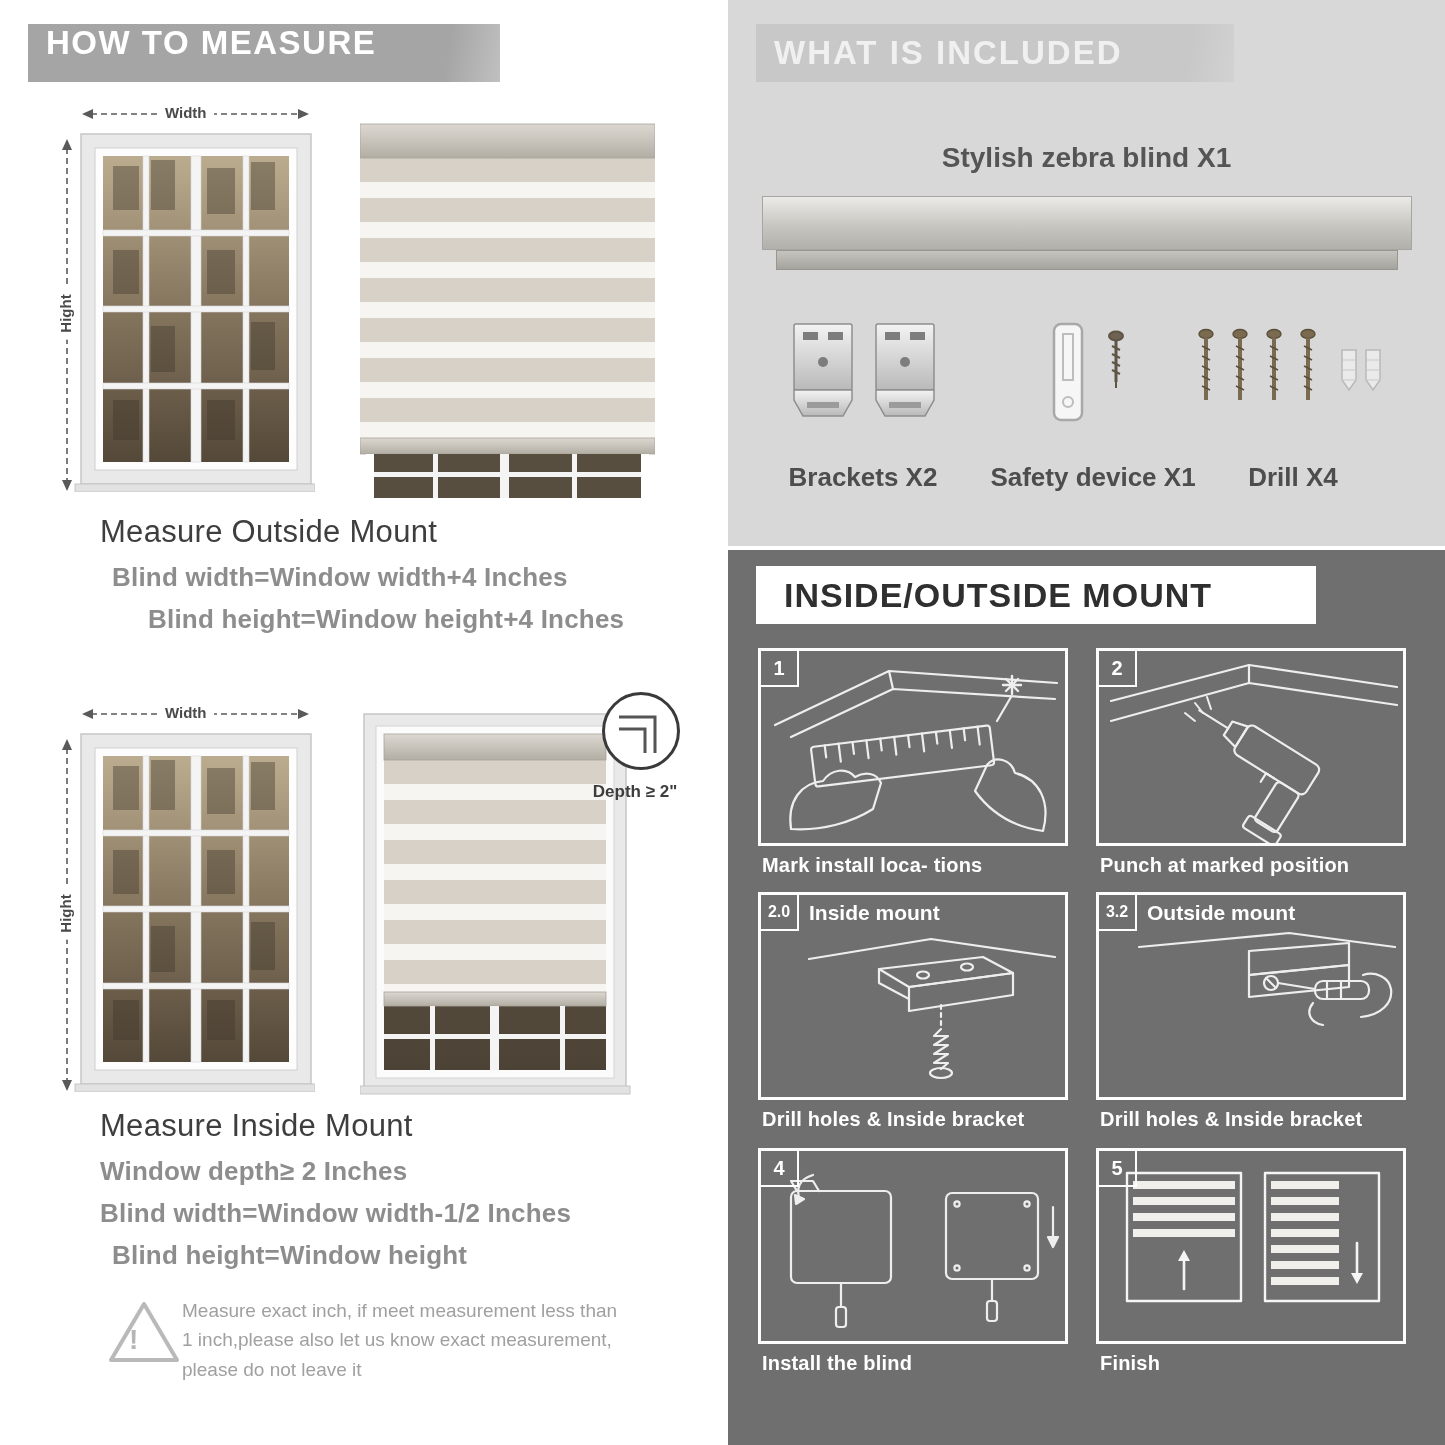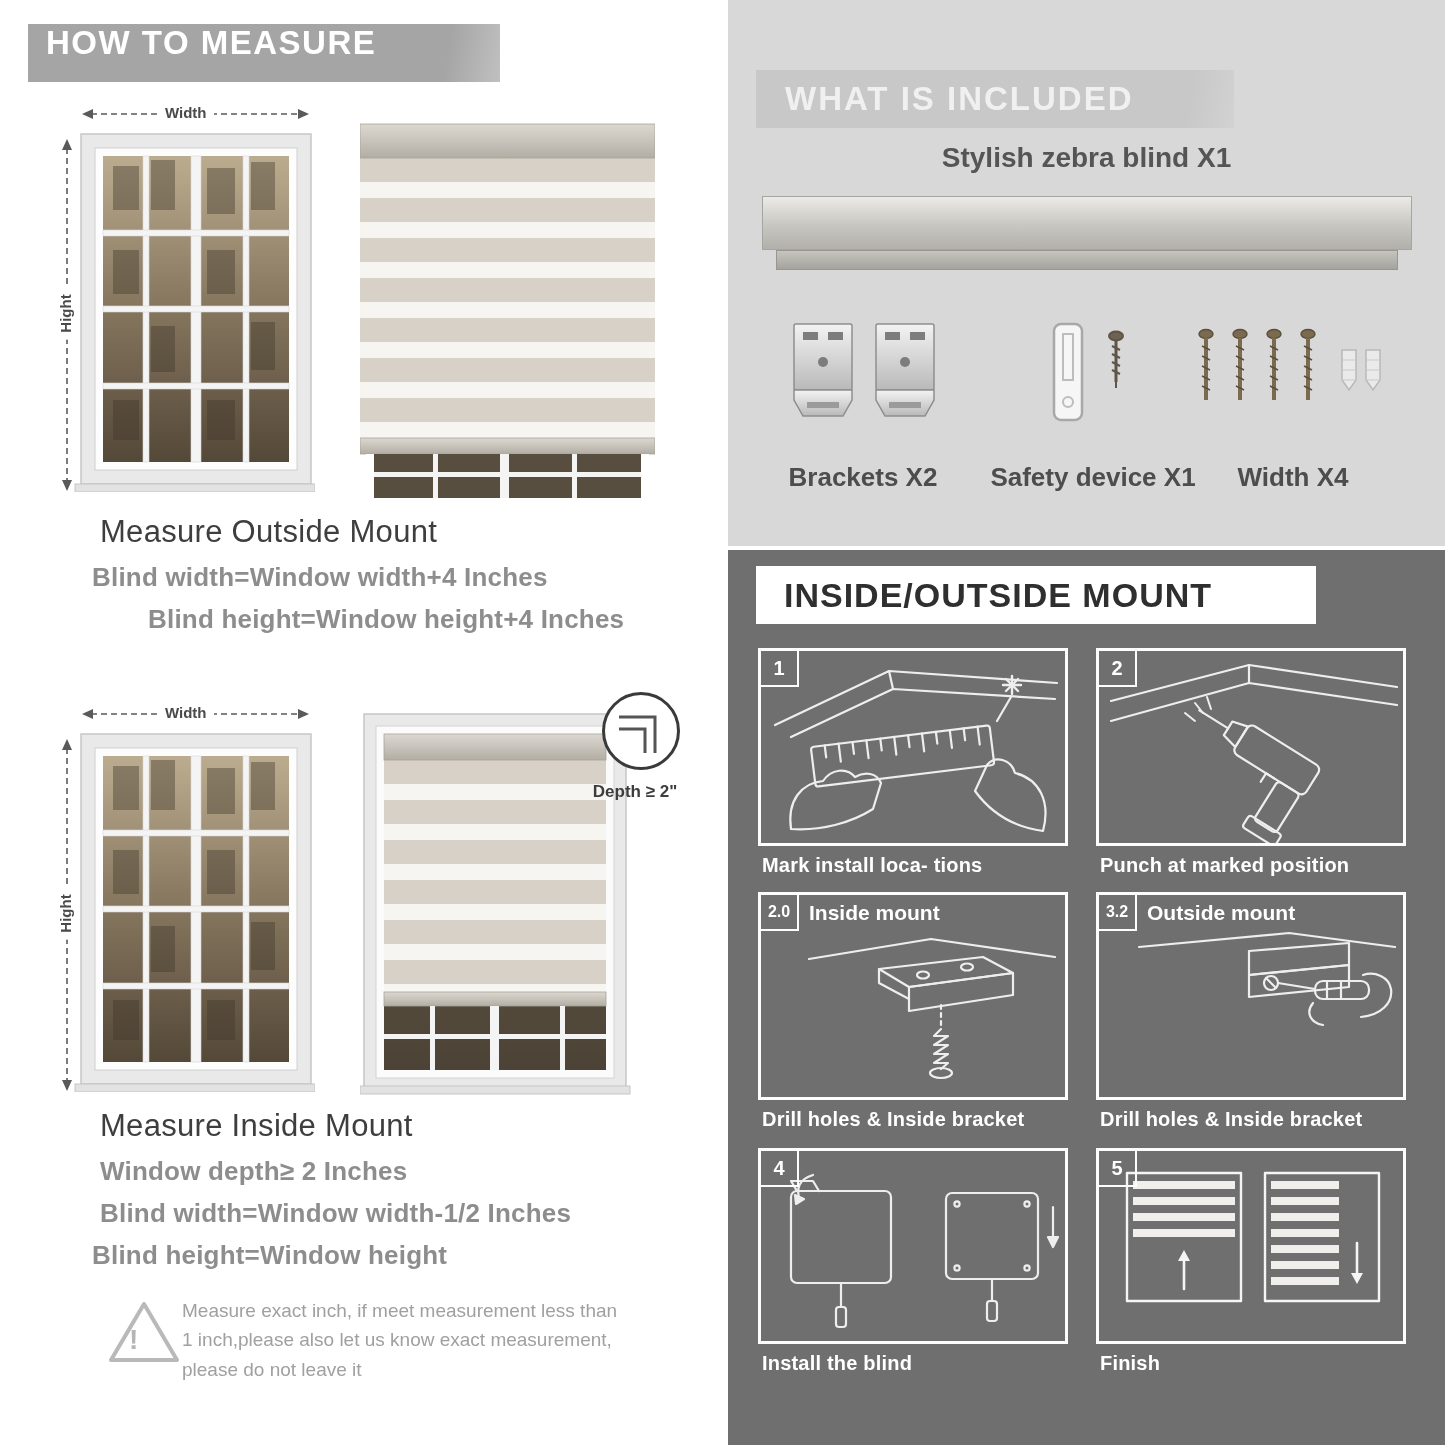--- a/index.html
+++ b/index.html
@@ -21,21 +21,21 @@
     border-radius:50%;background:#fff;box-sizing:border-box;}
   .depth-label{position:absolute;font-size:17px;font-weight:700;color:#3d3d3d;text-align:center;}
   .warn-text{position:absolute;font-size:19px;font-weight:500;color:#a0a0a0;line-height:1.55;}
   .warn-mark{position:absolute;left:24px;top:26px;font-size:28px;font-weight:700;color:#b5b5b5;}
 
   
   .sec-included{left:728px;top:0;width:717px;height:546px;background:#d8d8d8;}
   .banner-included{position:absolute;left:28px;top:24px;width:478px;height:58px;
     background:linear-gradient(100deg,#c8c8c8 90%,#d2d2d2 100%);
     color:#f0f0f0;font-size:33px;font-weight:700;letter-spacing:2px;
-    display:flex;align-items:center;padding-left:29px;box-sizing:border-box;margin-top:46px;}
+    display:flex;align-items:center;padding-left:18px;box-sizing:border-box;}
   .product-label{position:absolute;left:0;top:142px;width:100%;text-align:center;
     font-size:28px;font-weight:700;color:#555;}
   .headrail{position:absolute;left:34px;top:196px;width:650px;height:54px;
     background:linear-gradient(#eceae6,#c8c6c1 55%,#b2b0ab);border:1px solid #a5a5a2;box-sizing:border-box;}
   .headrail-bottom{position:absolute;left:48px;top:250px;width:622px;height:20px;
     background:linear-gradient(#c6c4bf,#a5a39e);border:1px solid #98968f;box-sizing:border-box;}
   .item-label{position:absolute;top:462px;text-align:center;font-size:26px;font-weight:700;color:#4d4d4d;}
 
   
   .sec-mount{left:728px;top:550px;width:717px;height:895px;background:#6f6f6f;}
@@ -131,21 +131,21 @@
       <g fill="#f4f4f4">
         <rect x="140" y="342" width="9" height="44"></rect>
           <rect x="73" y="342" width="5" height="44"></rect>
         <rect x="212" y="342" width="5" height="44"></rect>
           <rect x="14" y="360" width="267" height="5"></rect>
       </g>
     </svg>
   </div>
 
   <div class="abs h-title" style="left:100px;top:514px;">Measure Outside Mount</div>
-  <div class="abs m-line" style="left:92px;top:562px;">Blind width=Window width+4 Inches</div>
+  <div class="abs m-line" style="left:112px;top:562px;">Blind width=Window width+4 Inches</div>
   <div class="abs m-line" style="left:100px;top:604px;margin-left:48px;">Blind height=Window height+4 Inches</div>
 
   <div class="abs" style="left:55px;top:692px;width:650px;height:405px;">
     <svg width="260" height="392" viewBox="0 0 260 392" style="position:absolute;left:0;top:8px;">
       <defs>
         <linearGradient id="glassB" x1="0" y1="0" x2="0" y2="1">
           <stop offset="0" stop-color="#bcac8f"></stop>
             <stop offset="0.45" stop-color="#8a7a62"></stop>
             <stop offset="1" stop-color="#544838"></stop>
         </linearGradient>
@@ -229,21 +229,21 @@
           <polyline points="14,34 40,34 40,58"></polyline>
         </g>
       </svg>
     </div>
     <div class="depth-label" style="left:505px;top:90px;width:150px;">Depth ≥ 2"</div>
   </div>
 
   <div class="abs h-title" style="left:100px;top:1108px;">Measure Inside Mount</div>
   <div class="abs m-line" style="left:100px;top:1156px;">Window depth≥ 2 Inches</div>
   <div class="abs m-line" style="left:100px;top:1198px;">Blind width=Window width-1/2 Inches</div>
-  <div class="abs m-line" style="left:92px;top:1240px;">Blind height=Window height</div>
+  <div class="abs m-line" style="left:112px;top:1240px;">Blind height=Window height</div>
 
   <div class="abs" style="left:105px;top:1298px;width:80px;height:80px;">
     <svg width="78" height="70" viewBox="0 0 78 70">
       <path d="M39,6 L72,62 L6,62 Z" fill="none" stroke="#b9b9b9" stroke-width="4" stroke-linejoin="round"></path>
     </svg>
     <span class="warn-mark">!</span>
   </div>
   <div class="warn-text" style="left:182px;top:1296px;width:438px;">Measure exact inch, if meet measurement less than 1 inch,please also let us know exact measurement, please do not leave it</div>
 
   <div class="abs sec-included">
@@ -319,21 +319,21 @@
         </g>
         <g transform="translate(174,30)">
           <path d="M0,0 h14 v30 l-7,10 l-7,-10 z" fill="#ececec" opacity="0.9" stroke="#b5b5b5" stroke-width="1.5"></path>
           <path d="M0,10 h14 M0,20 h14 M0,30 h14" stroke="#c8c8c8" stroke-width="1.2"></path>
         </g>
       </g>
     </svg>
 
     <div class="item-label" style="left:40px;width:190px;">Brackets X2</div>
     <div class="item-label" style="left:250px;width:230px;">Safety device X1</div>
-    <div class="item-label" style="left:480px;width:170px;">Width X4</div>
+    <div class="item-label" style="left:480px;width:170px;">Drill X4</div>
   </div>
 
   <div class="abs sec-mount">
     <div class="banner-mount">
       <span>INSIDE/OUTSIDE MOUNT</span>
     </div>
 
     <div class="panel" style="left:30px;top:98px;height:198px;">
       <svg width="304" height="192" viewBox="0 0 304 192">
         <g stroke="#f5f5f5" stroke-width="2.2" fill="none" stroke-linecap="round" stroke-linejoin="round" opacity="0.95">

